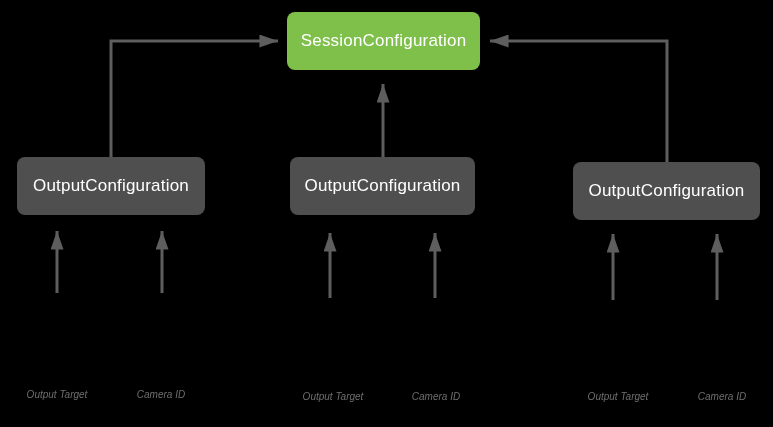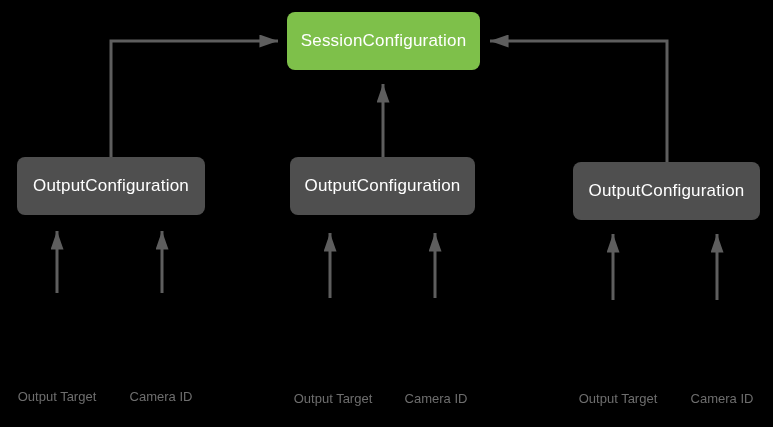--- a/index.html
+++ b/index.html
@@ -47,22 +47,23 @@
     background: var(--session-box, #7EC04A);
   }
   .output-node { background: var(--output-box, #4F4F4F); }
   .out-1 { left: 17px;  top: 157px; width: 188px; height: 58px; }
   .out-2 { left: 290px; top: 157px; width: 185px; height: 58px; }
   .out-3 { left: 573px; top: 162px; width: 187px; height: 58px; }
   .io-label {
     position: absolute;
     transform: translateX(-50%);
     color: var(--label-text, #6E6E6E);
-    font-size: 13px;
+    font-size: 10px;
     white-space: nowrap;
+    font-style: italic;
   }
   .lbl-1a { left: 57px;  top: 389px; }
   .lbl-1b { left: 161px; top: 389px; }
   .lbl-2a { left: 333px; top: 391px; }
   .lbl-2b { left: 436px; top: 391px; }
   .lbl-3a { left: 618px; top: 391px; }
   .lbl-3b { left: 722px; top: 391px; }
 </style>
 </head>
 <body>

